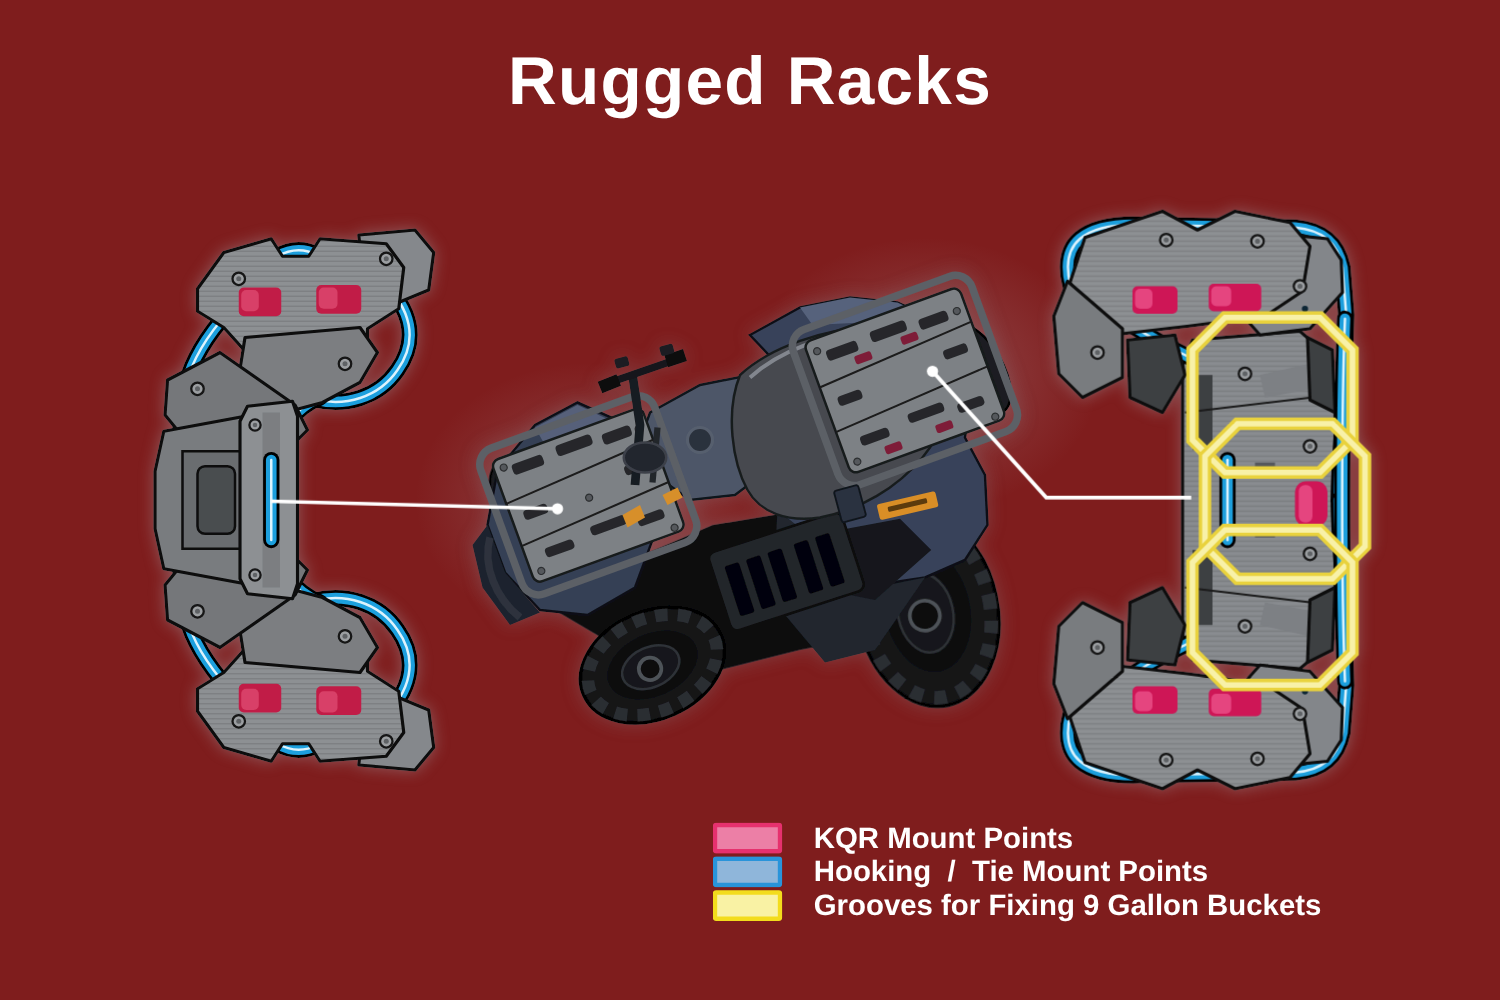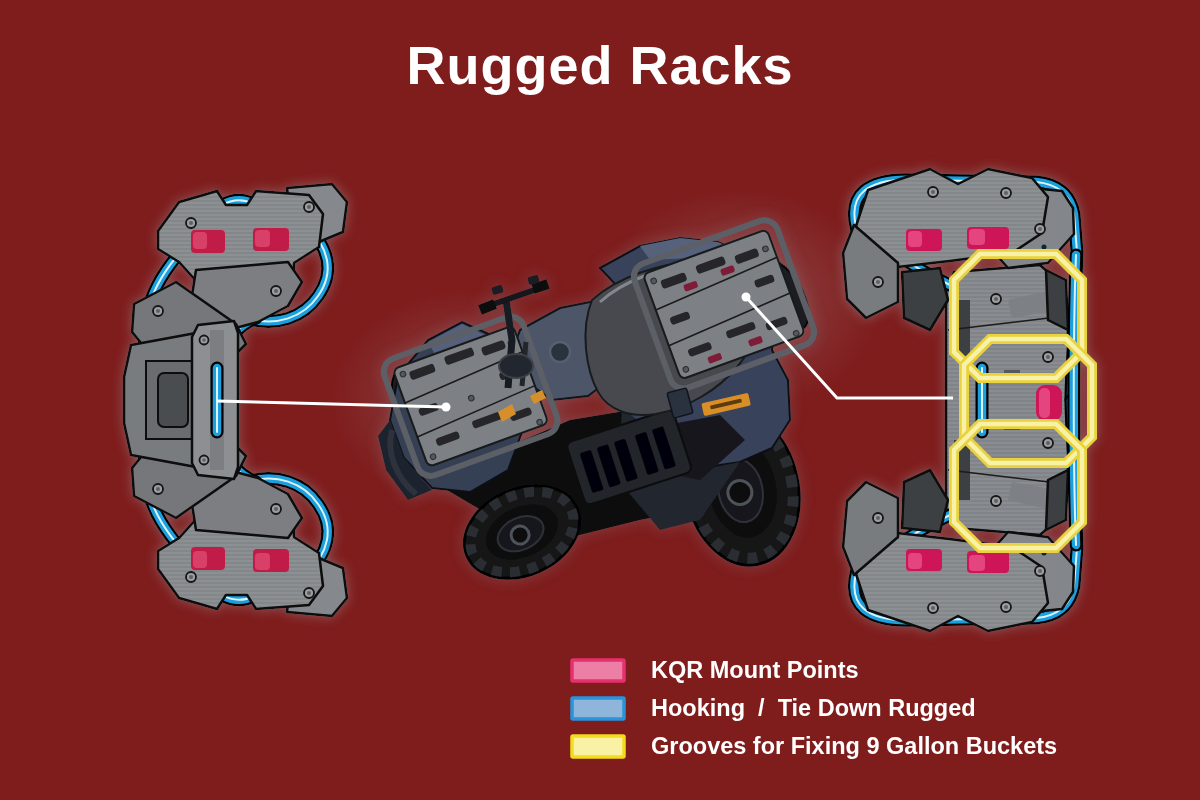--- a/index.html
+++ b/index.html
@@ -17,21 +17,21 @@
   .padLh{fill:#d84067;}
   .padR{fill:var(--c-mountR,#ce1457);}
   .padRh{fill:#e5447f;}
   .oct1{stroke:var(--c-groove,#e9d23c);stroke-width:10;fill:none;stroke-linejoin:miter;}
   .oct2{stroke:#f8f1a8;stroke-width:4.5;fill:none;stroke-linejoin:miter;}
   .callout{stroke:#ffffff;stroke-width:3;fill:none;}
   .rivA{fill:#9b9ea1;stroke:#141414;stroke-width:1.8;}
   .rivB{fill:#5f6265;}
   .seam{stroke:#1b1b1b;stroke-width:1.6;fill:none;}
   
-  .legend{position:absolute;left:570px;top:658px;display:flex;flex-direction:column;gap:13px;}
+  .legend{position:absolute;left:570px;top:658px;display:flex;flex-direction:column;gap:2px;}
   .lrow{display:flex;align-items:center;height:25px;}
   .lrow svg{display:block;}
   .llabel{color:#fff;font-size:23.5px;font-weight:bold;margin-left:25px;white-space:pre;}
 </style>
 </head>
 <body>
 
 <div class="stage">
   <div class="title">Rugged Racks</div>
 
@@ -347,21 +347,21 @@
     <div class="lrow">
       <svg width="56" height="25">
         <rect x="2" y="2" width="52" height="21" rx="1" stroke-width="3.5" fill="#ec7fa6" stroke="#e6316e"></rect>
       </svg>
       <span class="llabel">KQR Mount Points</span>
     </div>
     <div class="lrow">
       <svg width="56" height="25">
         <rect x="2" y="2" width="52" height="21" rx="1" stroke-width="3.5" fill="#8fb6da" stroke="#2994da"></rect>
       </svg>
-      <span class="llabel">Hooking  /  Tie Down Rugged</span>
+      <span class="llabel">Hooking  /  Tie Mount Points</span>
     </div>
     <div class="lrow">
       <svg width="56" height="25">
         <rect x="2" y="2" width="52" height="21" rx="1" stroke-width="3.5" fill="#f9f2a4" stroke="#f3dc1c"></rect>
       </svg>
       <span class="llabel">Grooves for Fixing 9 Gallon Buckets</span>
     </div>
   </div>
 </div>
 

